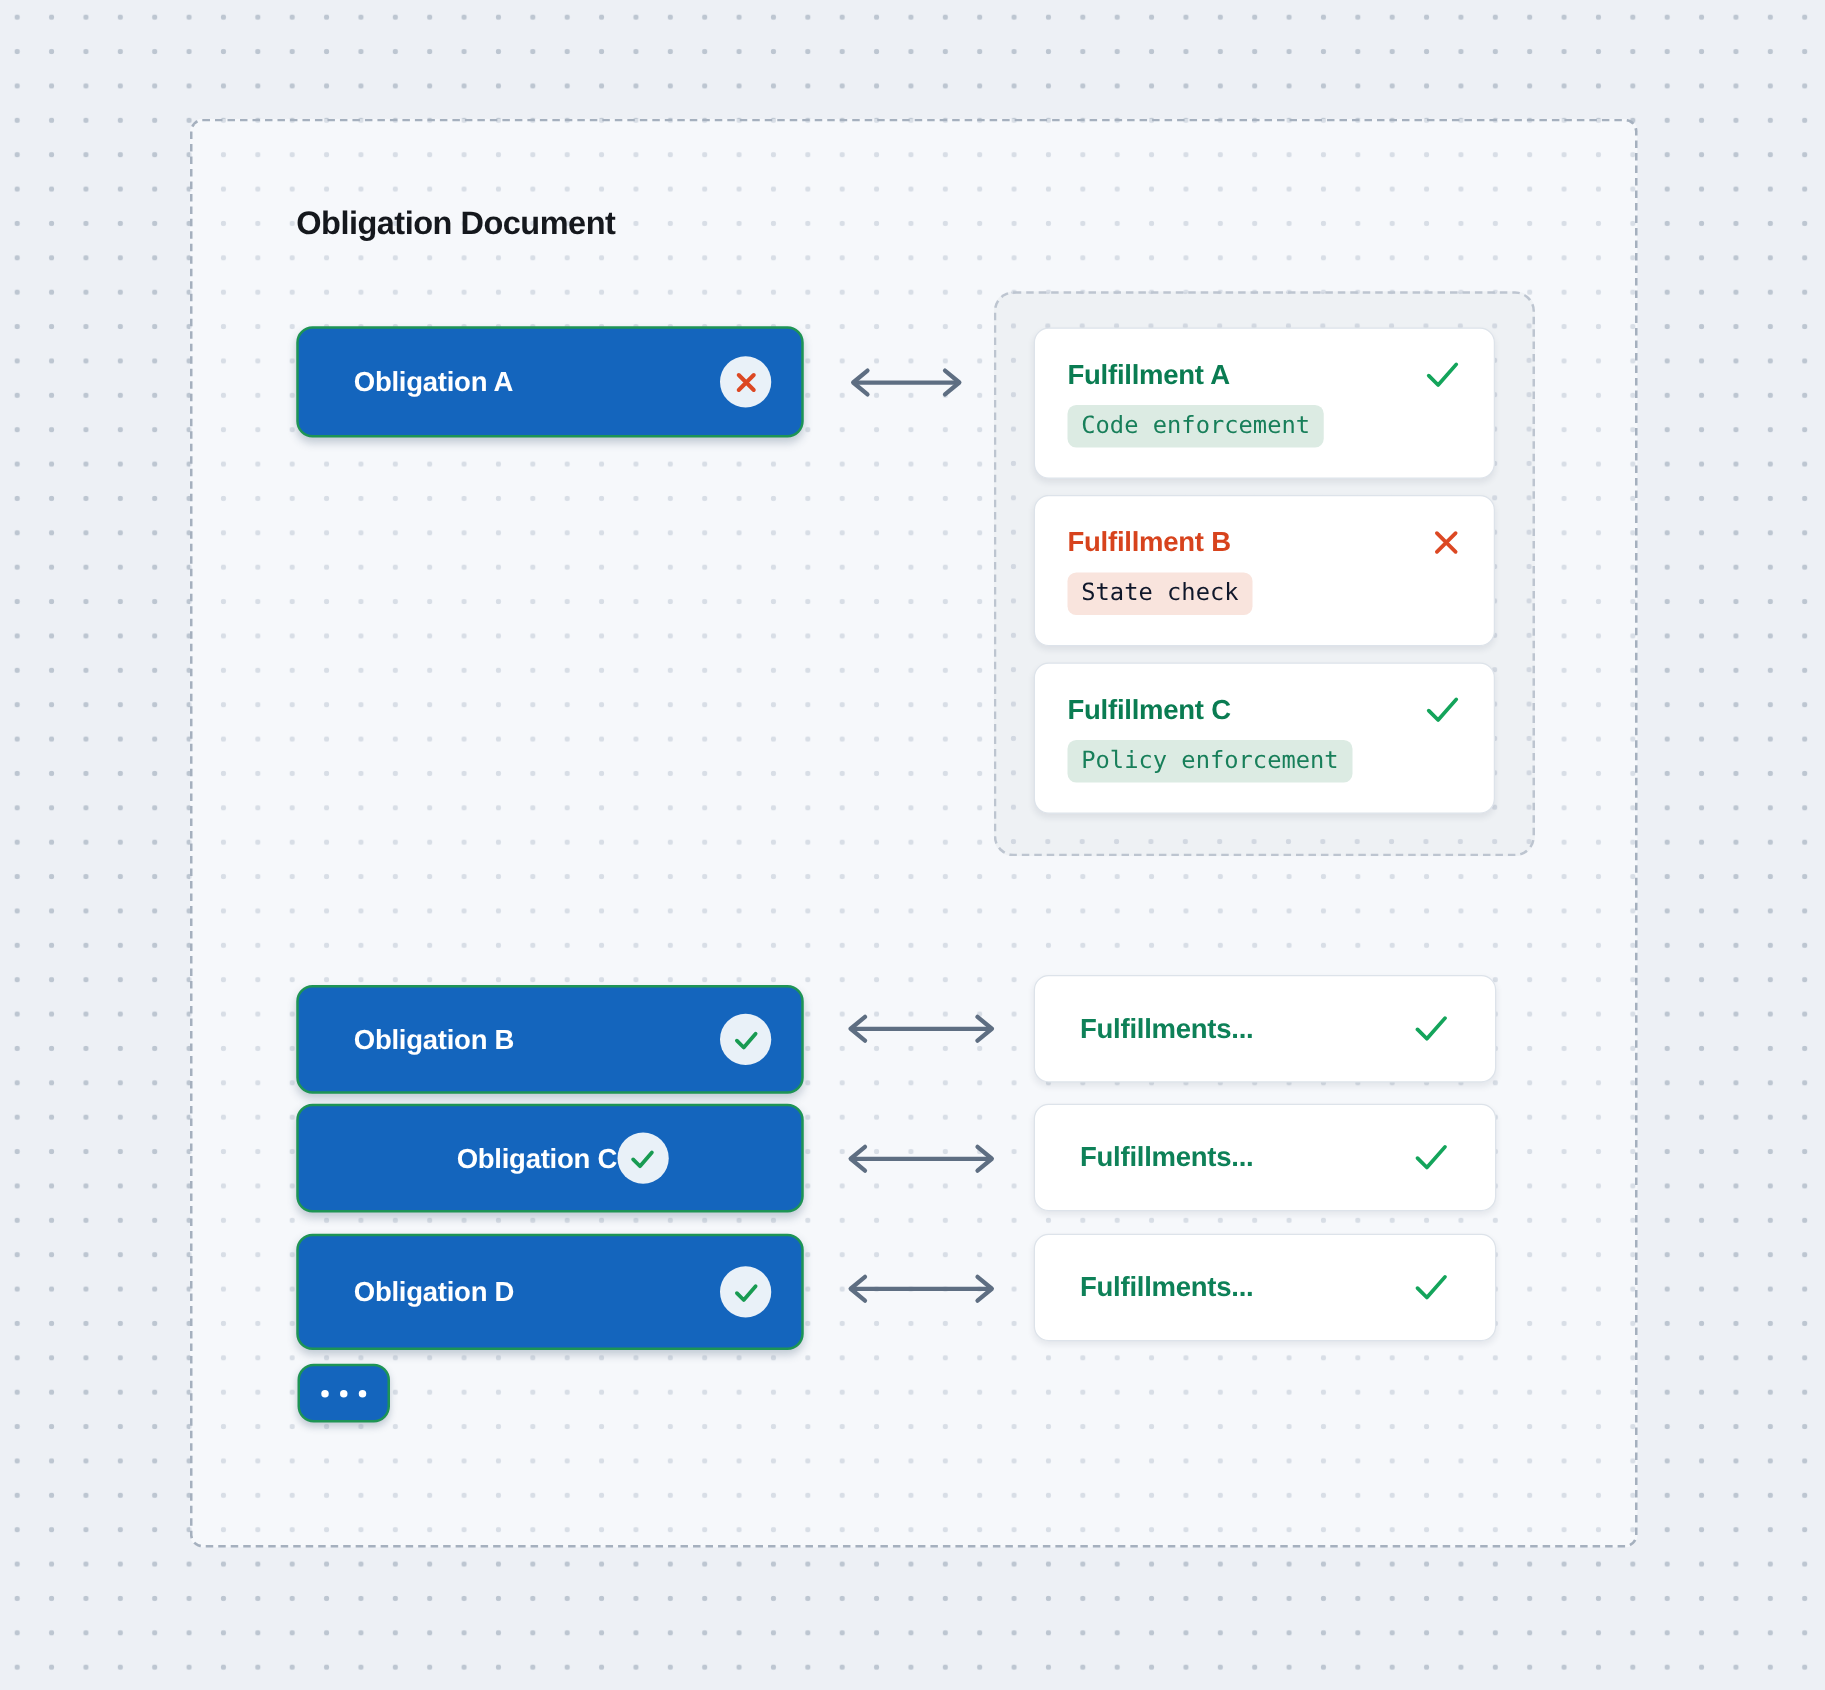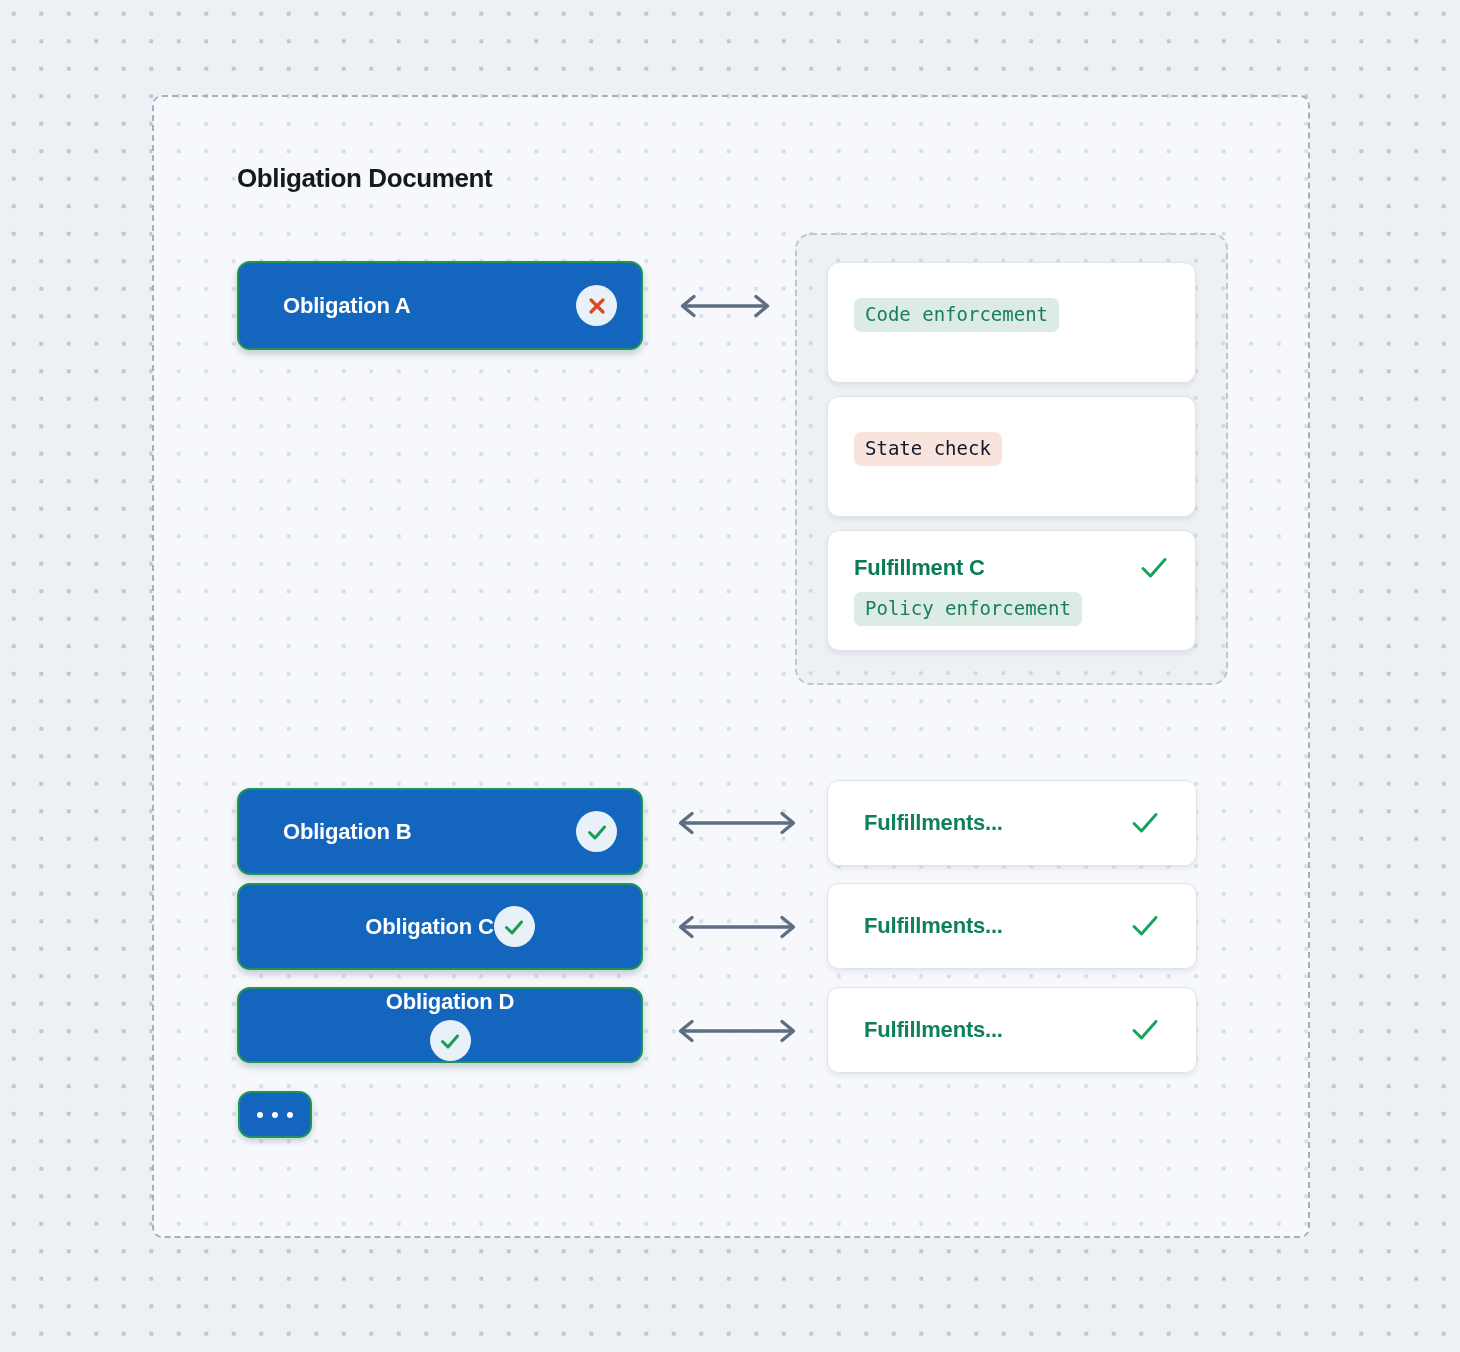--- a/index.html
+++ b/index.html
@@ -50,21 +50,21 @@
     border-radius: 13px;
     box-shadow: 0 4px 7px rgba(45, 70, 105, 0.25);
     display: flex;
     align-items: center;
     justify-content: space-between;
     padding: 0 24px 0 44px;
   }
   .ob-a { top: 261px; height: 89px; }
   .ob-b { top: 788px; height: 87px; }
   .ob-c { top: 883px; height: 87px; justify-content: center; }
-  .ob-d { top: 987px; height: 76px; flex-direction: column; }
+  .ob-d { top: 987px; height: 93px; }
 
   .ob-label {
     color: #ffffff;
     font-size: 22px;
     font-weight: 700;
     letter-spacing: -0.2px;
   }
 
   .status-circle {
     width: 41px; height: 41px;
@@ -252,24 +252,36 @@
   <svg width="138" height="30" viewBox="0 0 138 30">
     <path d="M13 15 L125 15" stroke="#5e6e82" stroke-width="3.4" fill="none"></path>
     <path d="M24 5.5 L12.5 15 L24 24.5" stroke="#5e6e82" stroke-width="3.4" fill="none" stroke-linecap="round" stroke-linejoin="round"></path>
     <path d="M114 5.5 L125.5 15 L114 24.5" stroke="#5e6e82" stroke-width="3.4" fill="none" stroke-linecap="round" stroke-linejoin="round"></path>
   </svg>
 </div>
 
 <div class="group">
 
   <div class="ff-card ff-a">
+    <div class="ff-head">
+      <span class="ff-title pass">Fulfillment A</span>
+      <svg class="icon-svg" width="30" height="26" viewBox="0 0 30 26">
+        <path d="M4 13.5 L11.5 21 L26 4.5" stroke="#14a45b" stroke-width="3" stroke-linecap="round" stroke-linejoin="round" fill="none"></path>
+      </svg>
+    </div>
     <span class="ff-tag pass">Code enforcement</span>
   </div>
 
   <div class="ff-card ff-b">
+    <div class="ff-head">
+      <span class="ff-title fail">Fulfillment B</span>
+      <svg class="icon-svg" width="24" height="24" viewBox="0 0 24 24">
+        <path d="M4.5 4.5 L19.5 19.5 M19.5 4.5 L4.5 19.5" stroke="#dc4823" stroke-width="3" stroke-linecap="round" fill="none"></path>
+      </svg>
+    </div>
     <span class="ff-tag fail">State check</span>
   </div>
 
   <div class="ff-card ff-c">
     <div class="ff-head">
       <span class="ff-title pass">Fulfillment C</span>
       <svg class="icon-svg" width="30" height="26" viewBox="0 0 30 26">
         <path d="M4 13.5 L11.5 21 L26 4.5" stroke="#14a45b" stroke-width="3" stroke-linecap="round" stroke-linejoin="round" fill="none"></path>
       </svg>
     </div>

